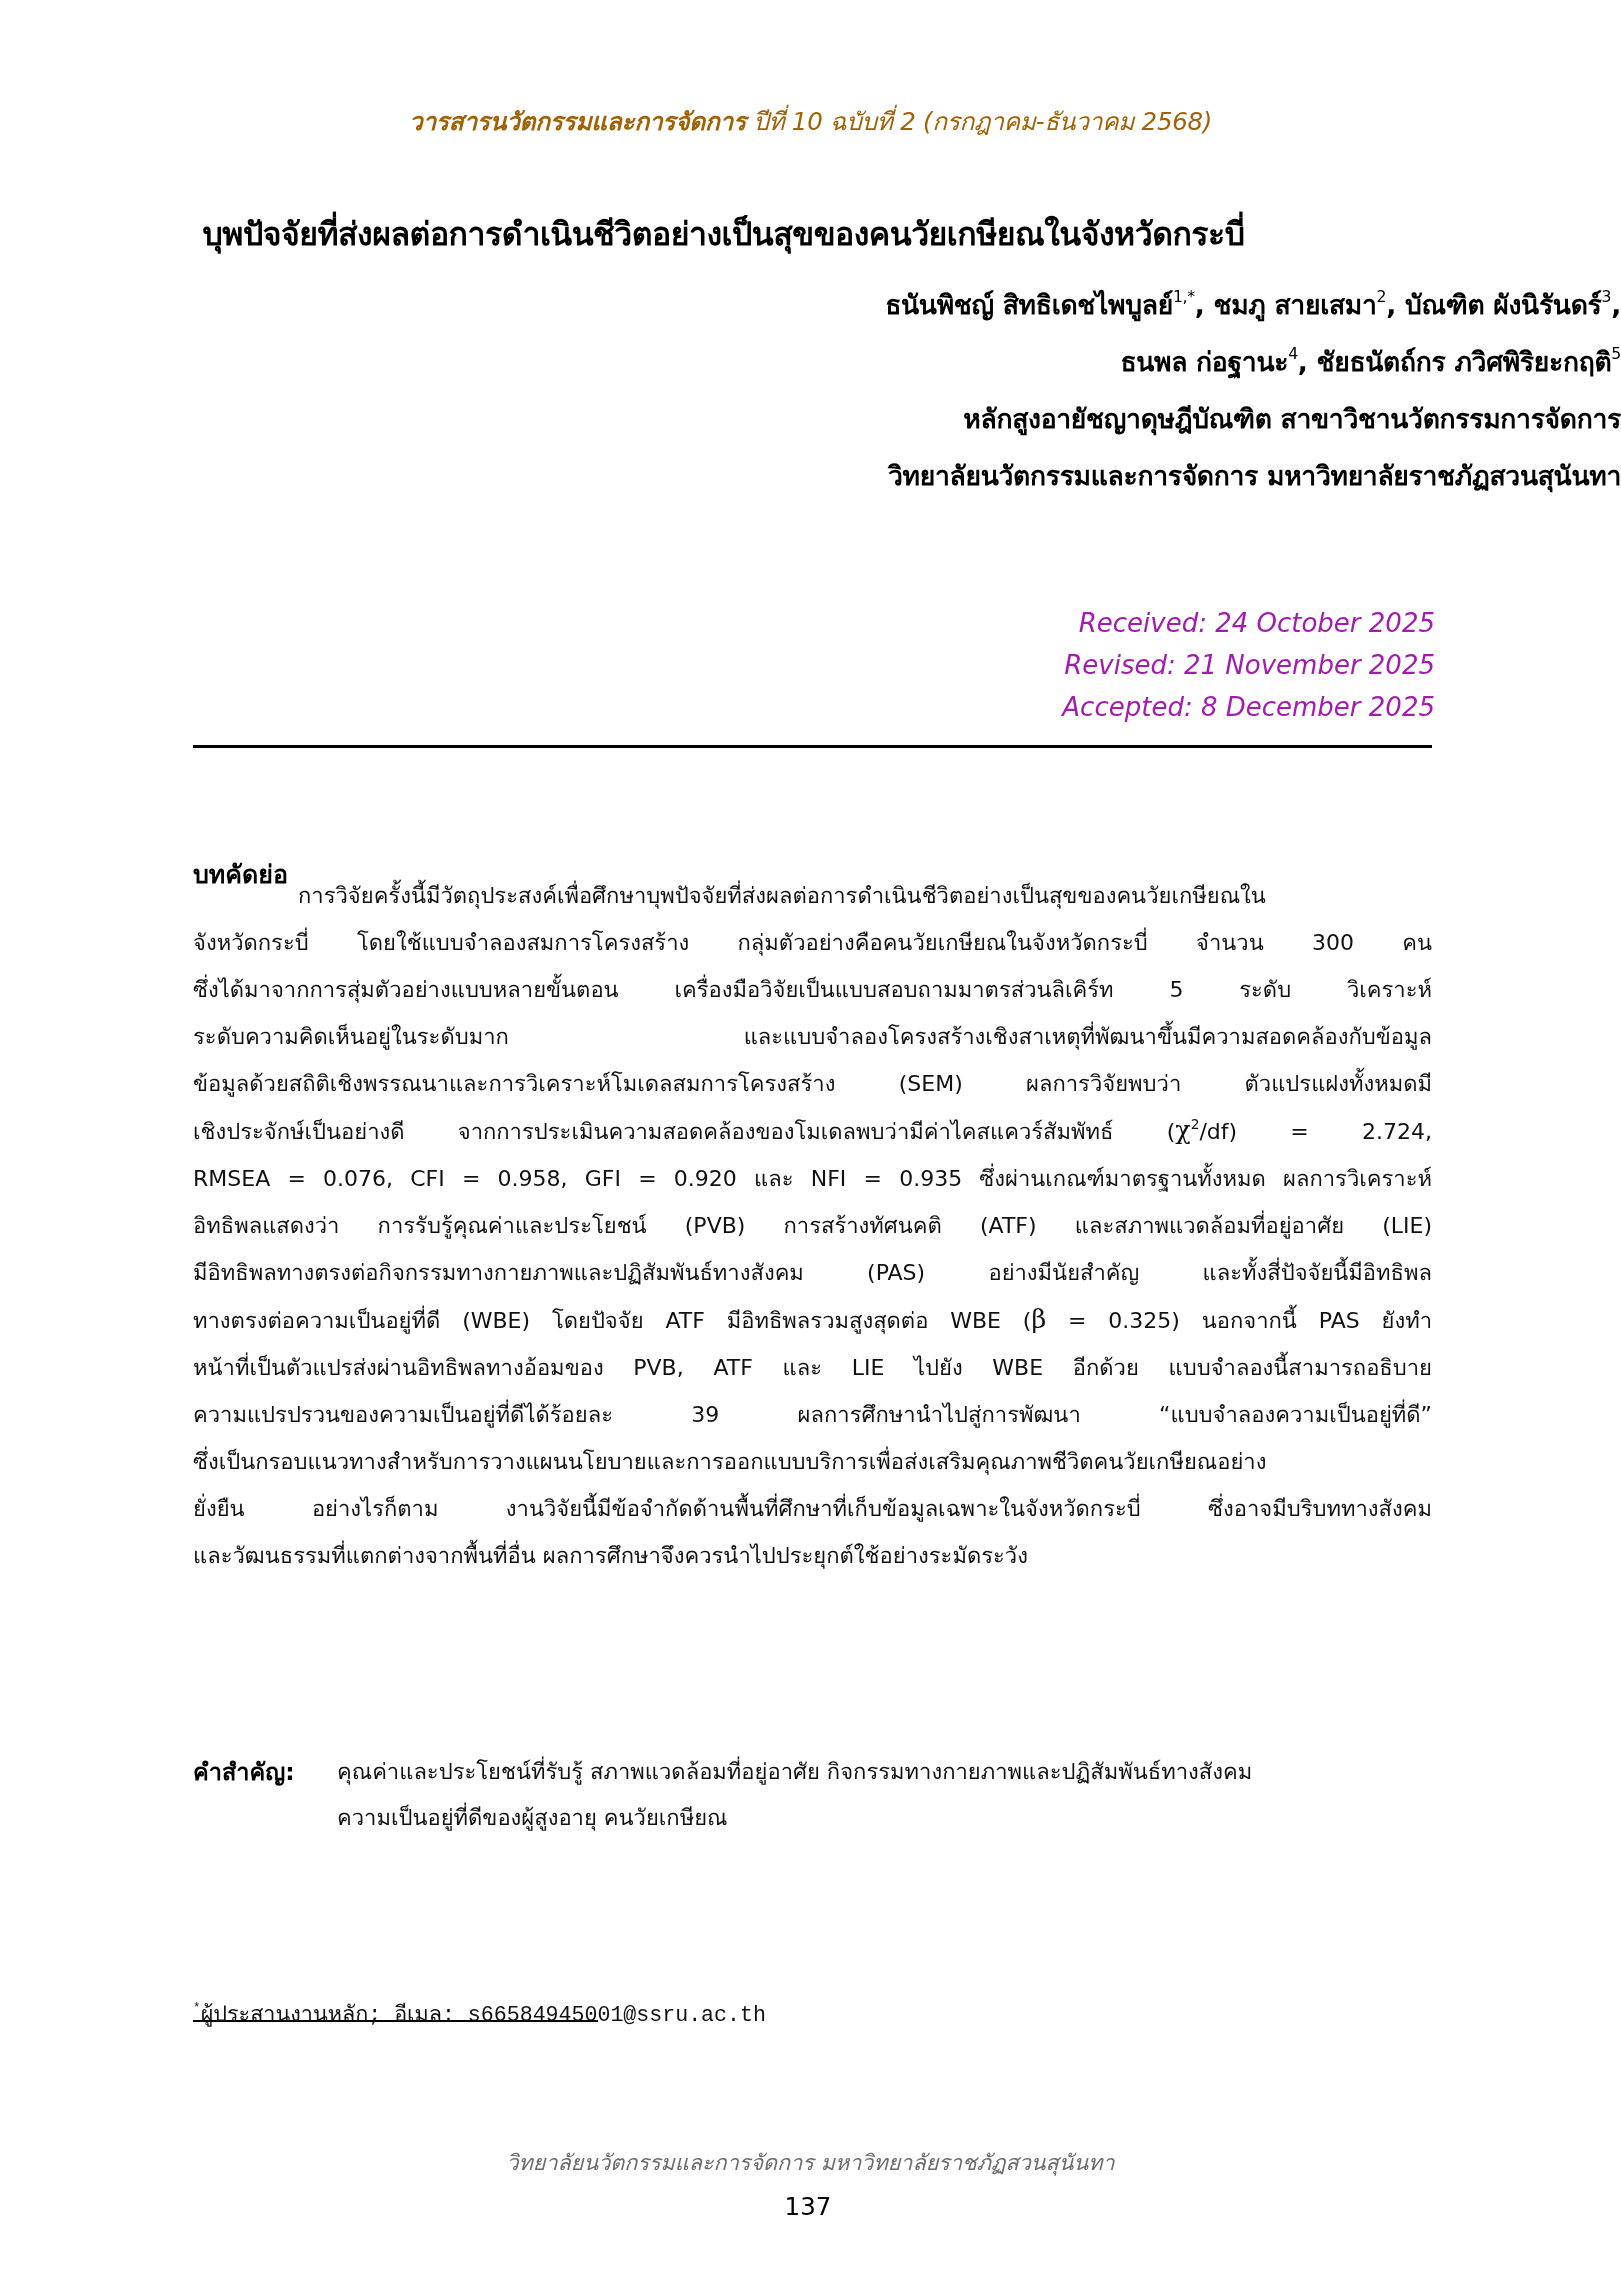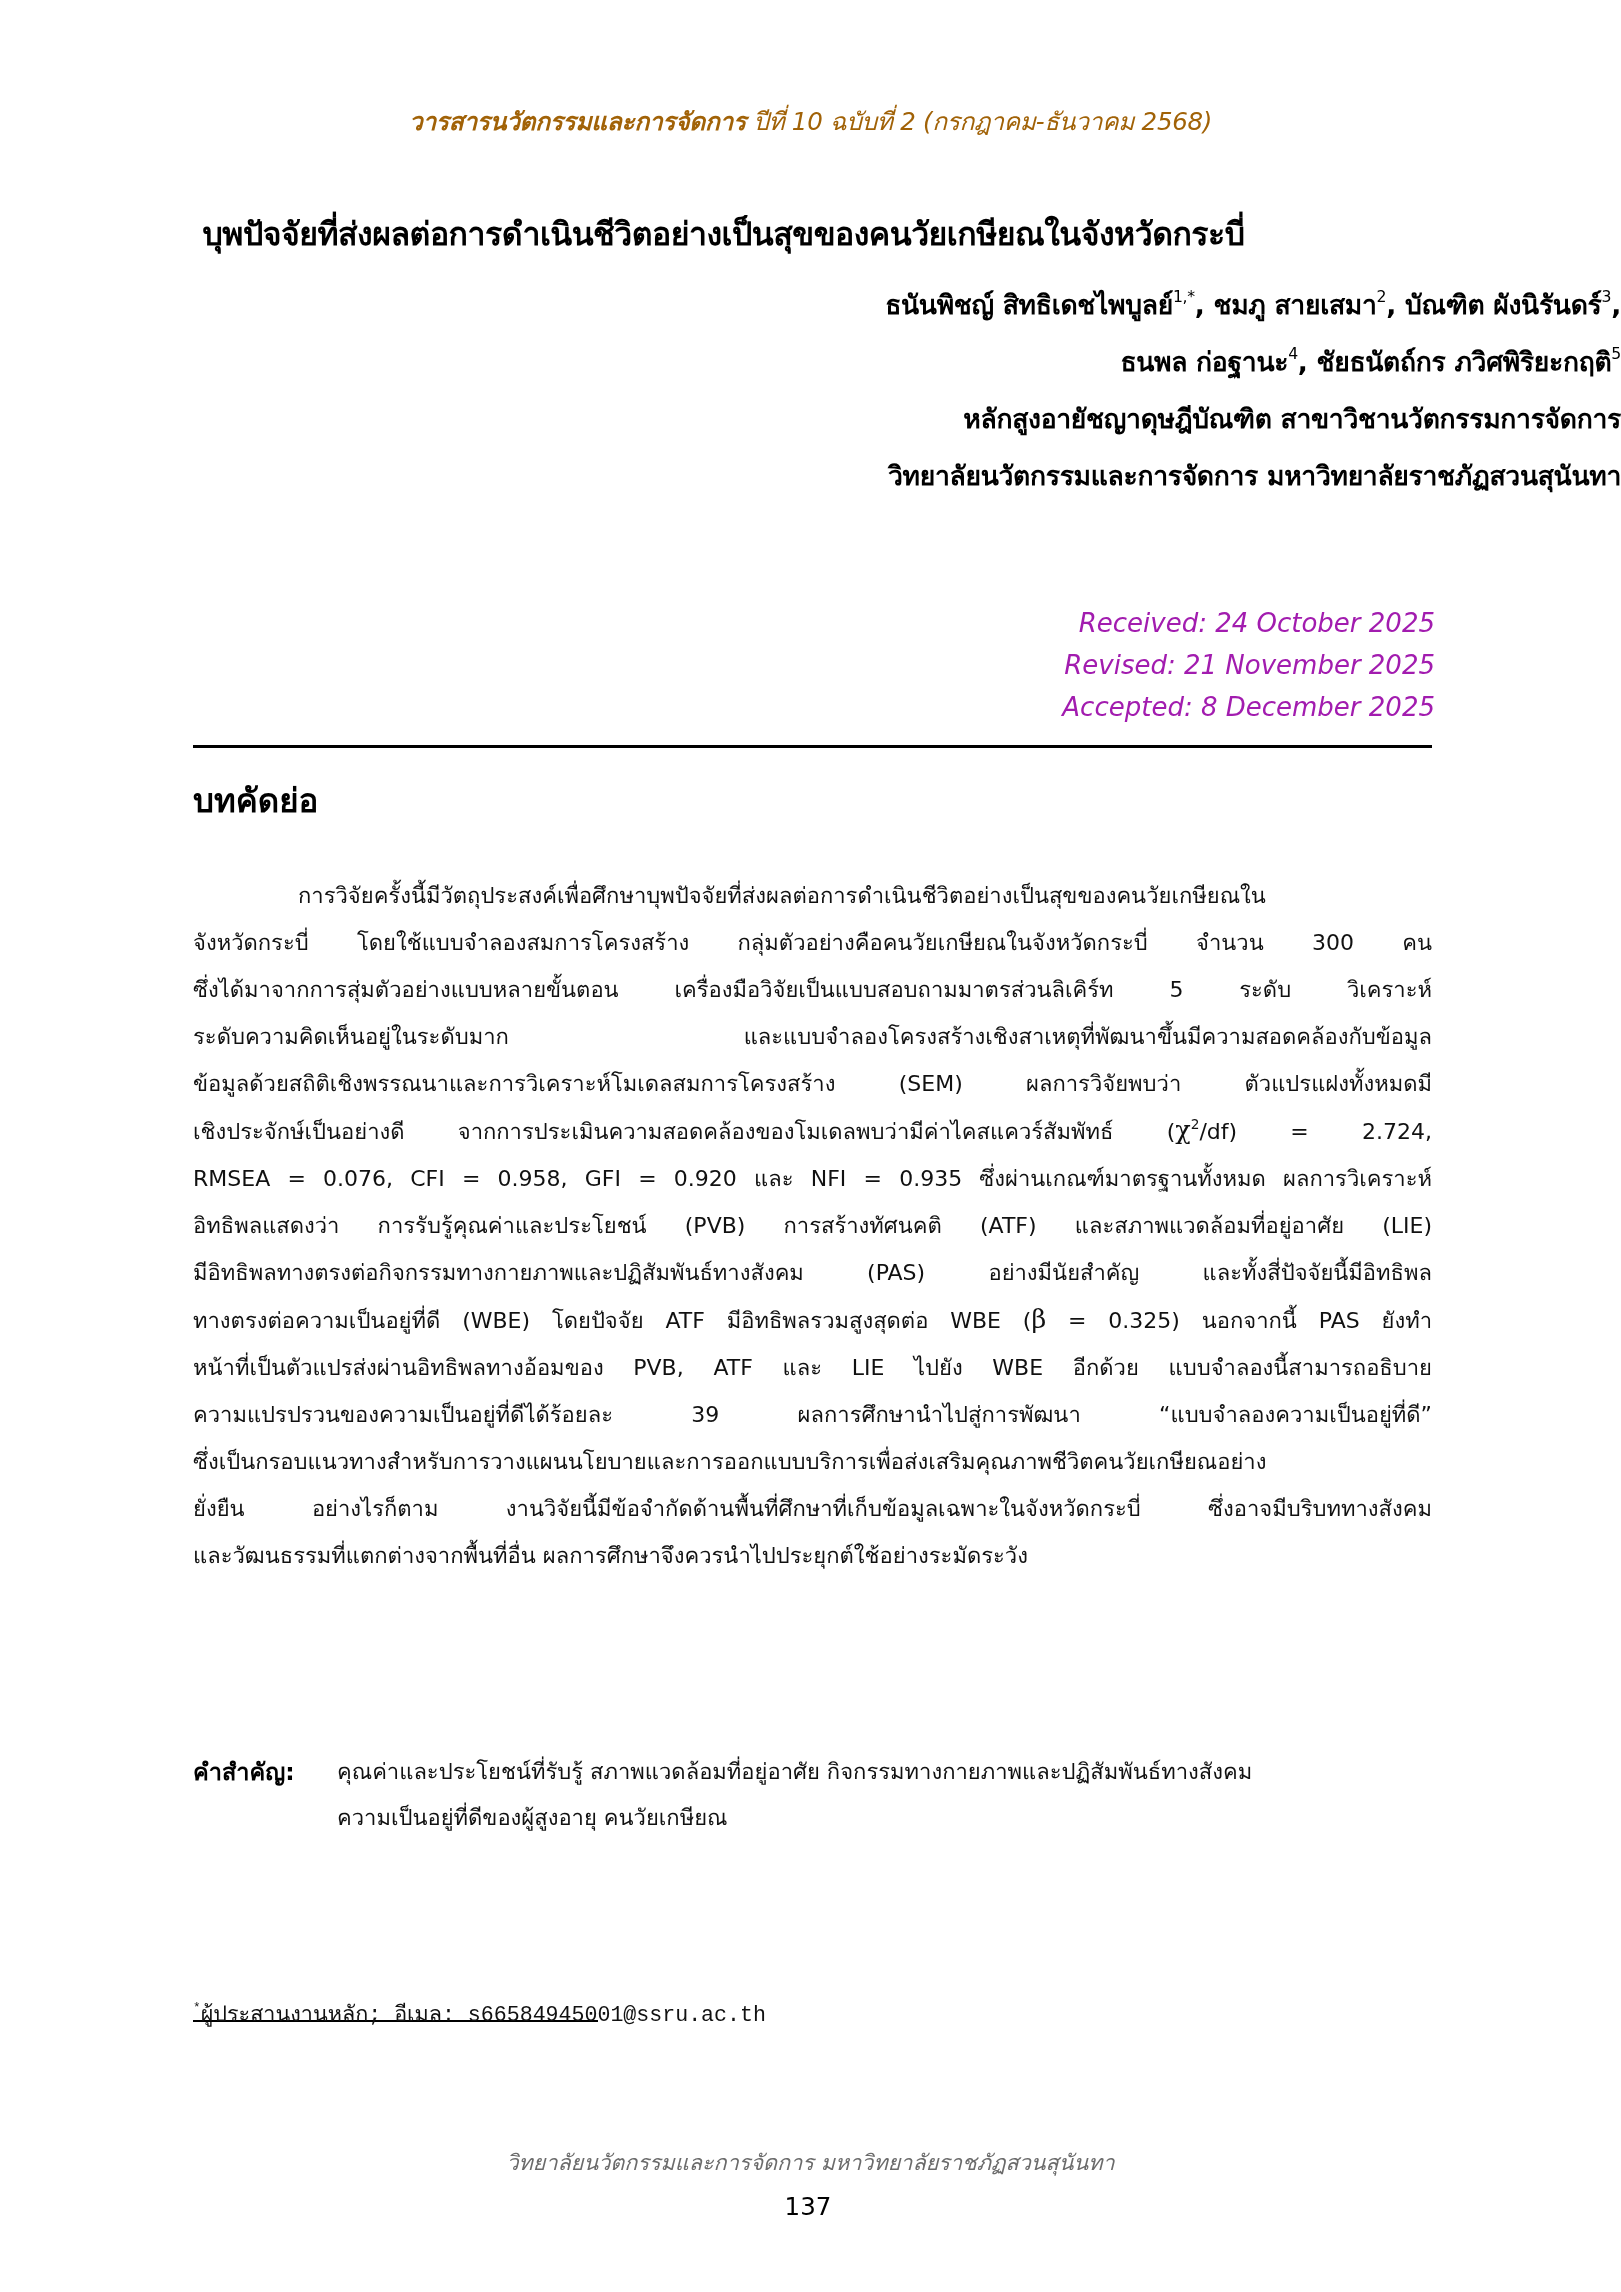--- a/index.html
+++ b/index.html
@@ -22,21 +22,21 @@
   }
   .authors sup { font-size: 15.7px; font-weight: normal; vertical-align: 11.8px; line-height: 0; }
   .dates {
     position: absolute; top: 602px; right: 186px; text-align: right;
     font-style: italic; font-size: 26px; line-height: 42px; color: #a21caf;
   }
   .rule-top {
     position: absolute; top: 745px; left: 193px; width: 1239px; height: 2.9px; background: #000;
   }
   .abstract-heading {
-    position: absolute; top: 774px; left: 193px; font-size: 33px; font-weight: bold;
+    position: absolute; top: 854px; left: 193px; font-size: 25px; font-weight: bold;
   }
   .abstract {
     position: absolute; top: 872px; left: 193px; width: 1239px;
     font-size: 22px; line-height: 47px; text-align: justify; color: #111;
   }
   .abstract .line { display: block; white-space: nowrap; text-align-last: justify; text-align: justify; }
   .abstract .line.last { text-align-last: left; }
   .abstract .indent { padding-left: 105px; }
   .greek { font-family: "DejaVu Serif", serif; font-size: 25.5px; }
   .abstract sup { font-size: 13.7px; vertical-align: 9.8px; line-height: 0; }

